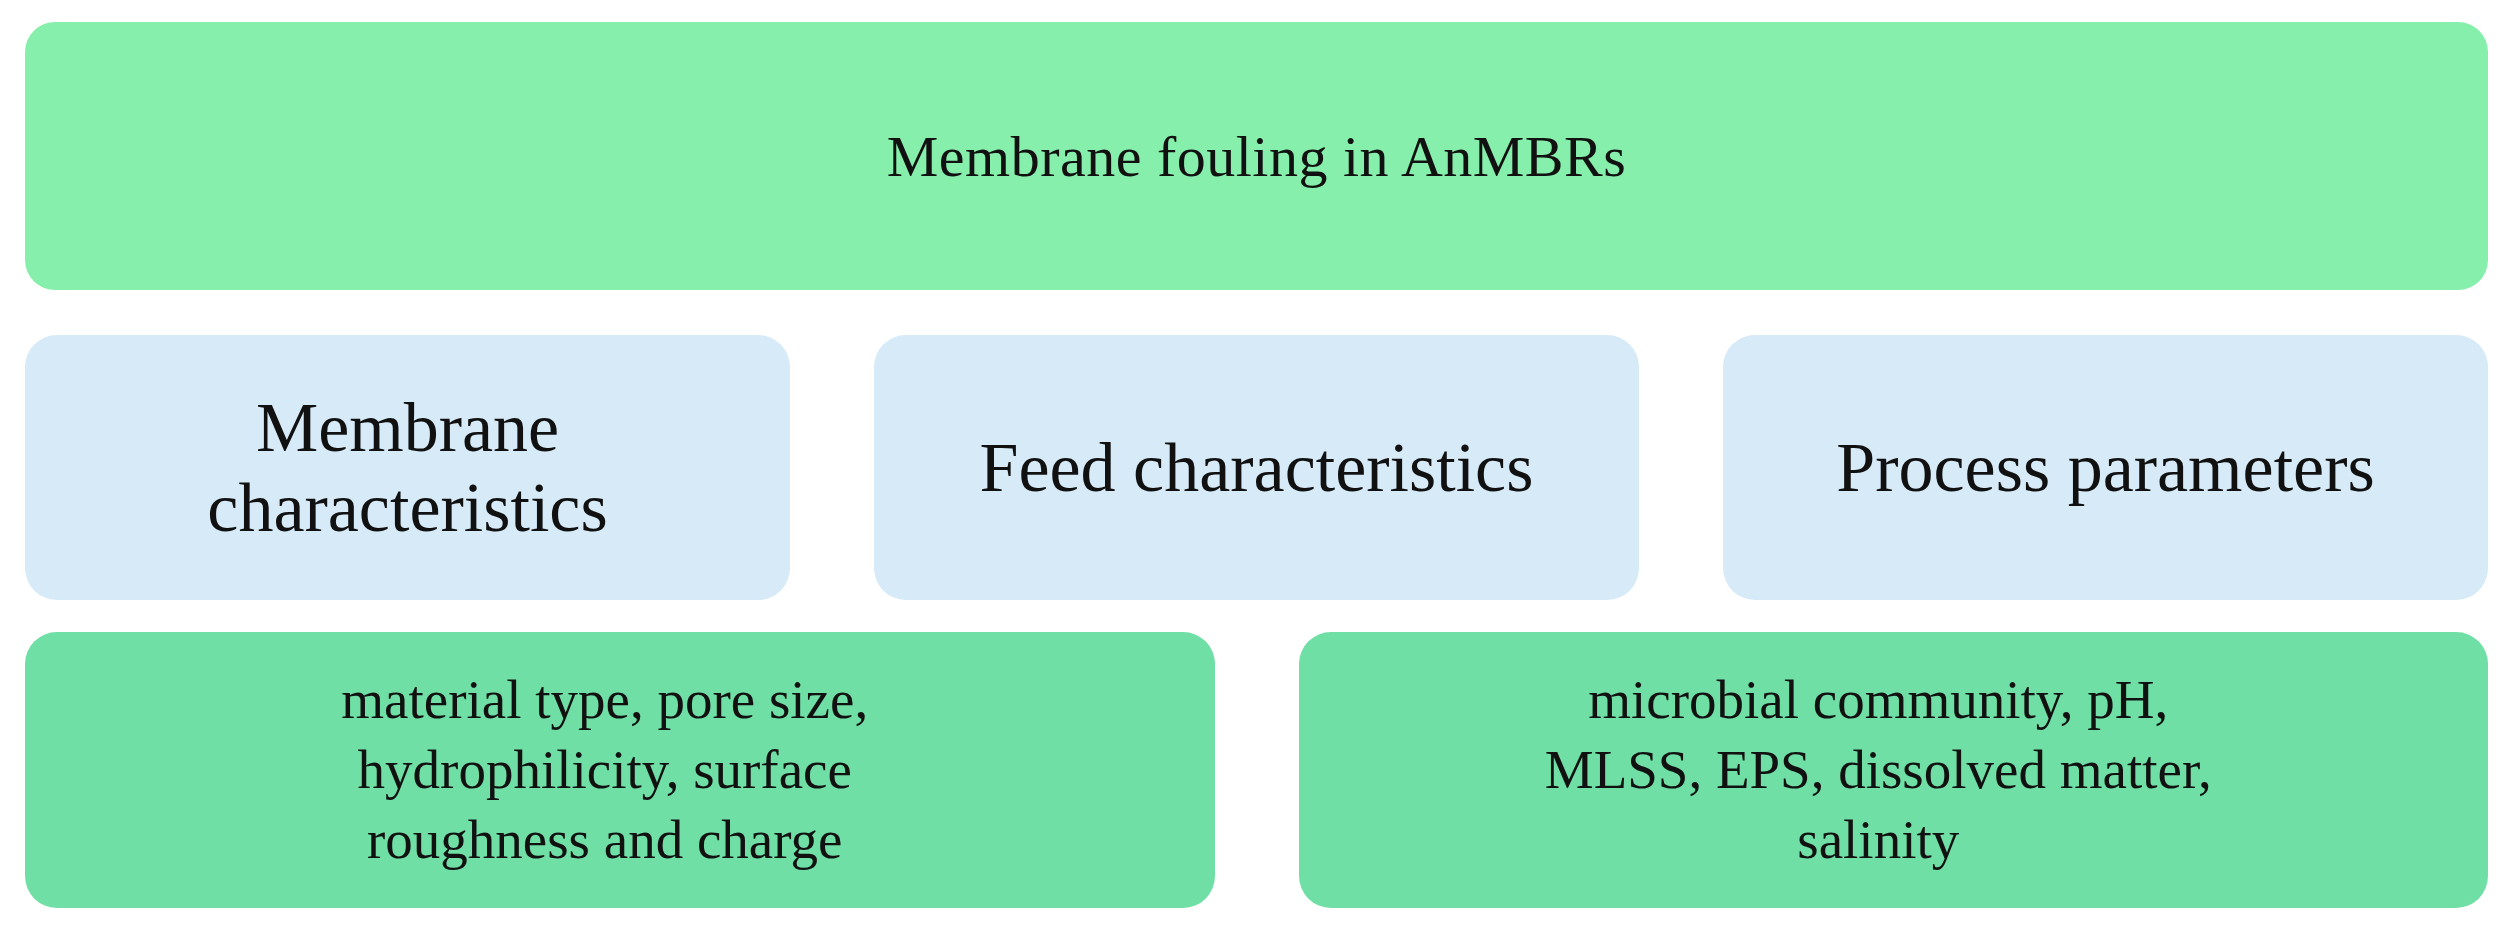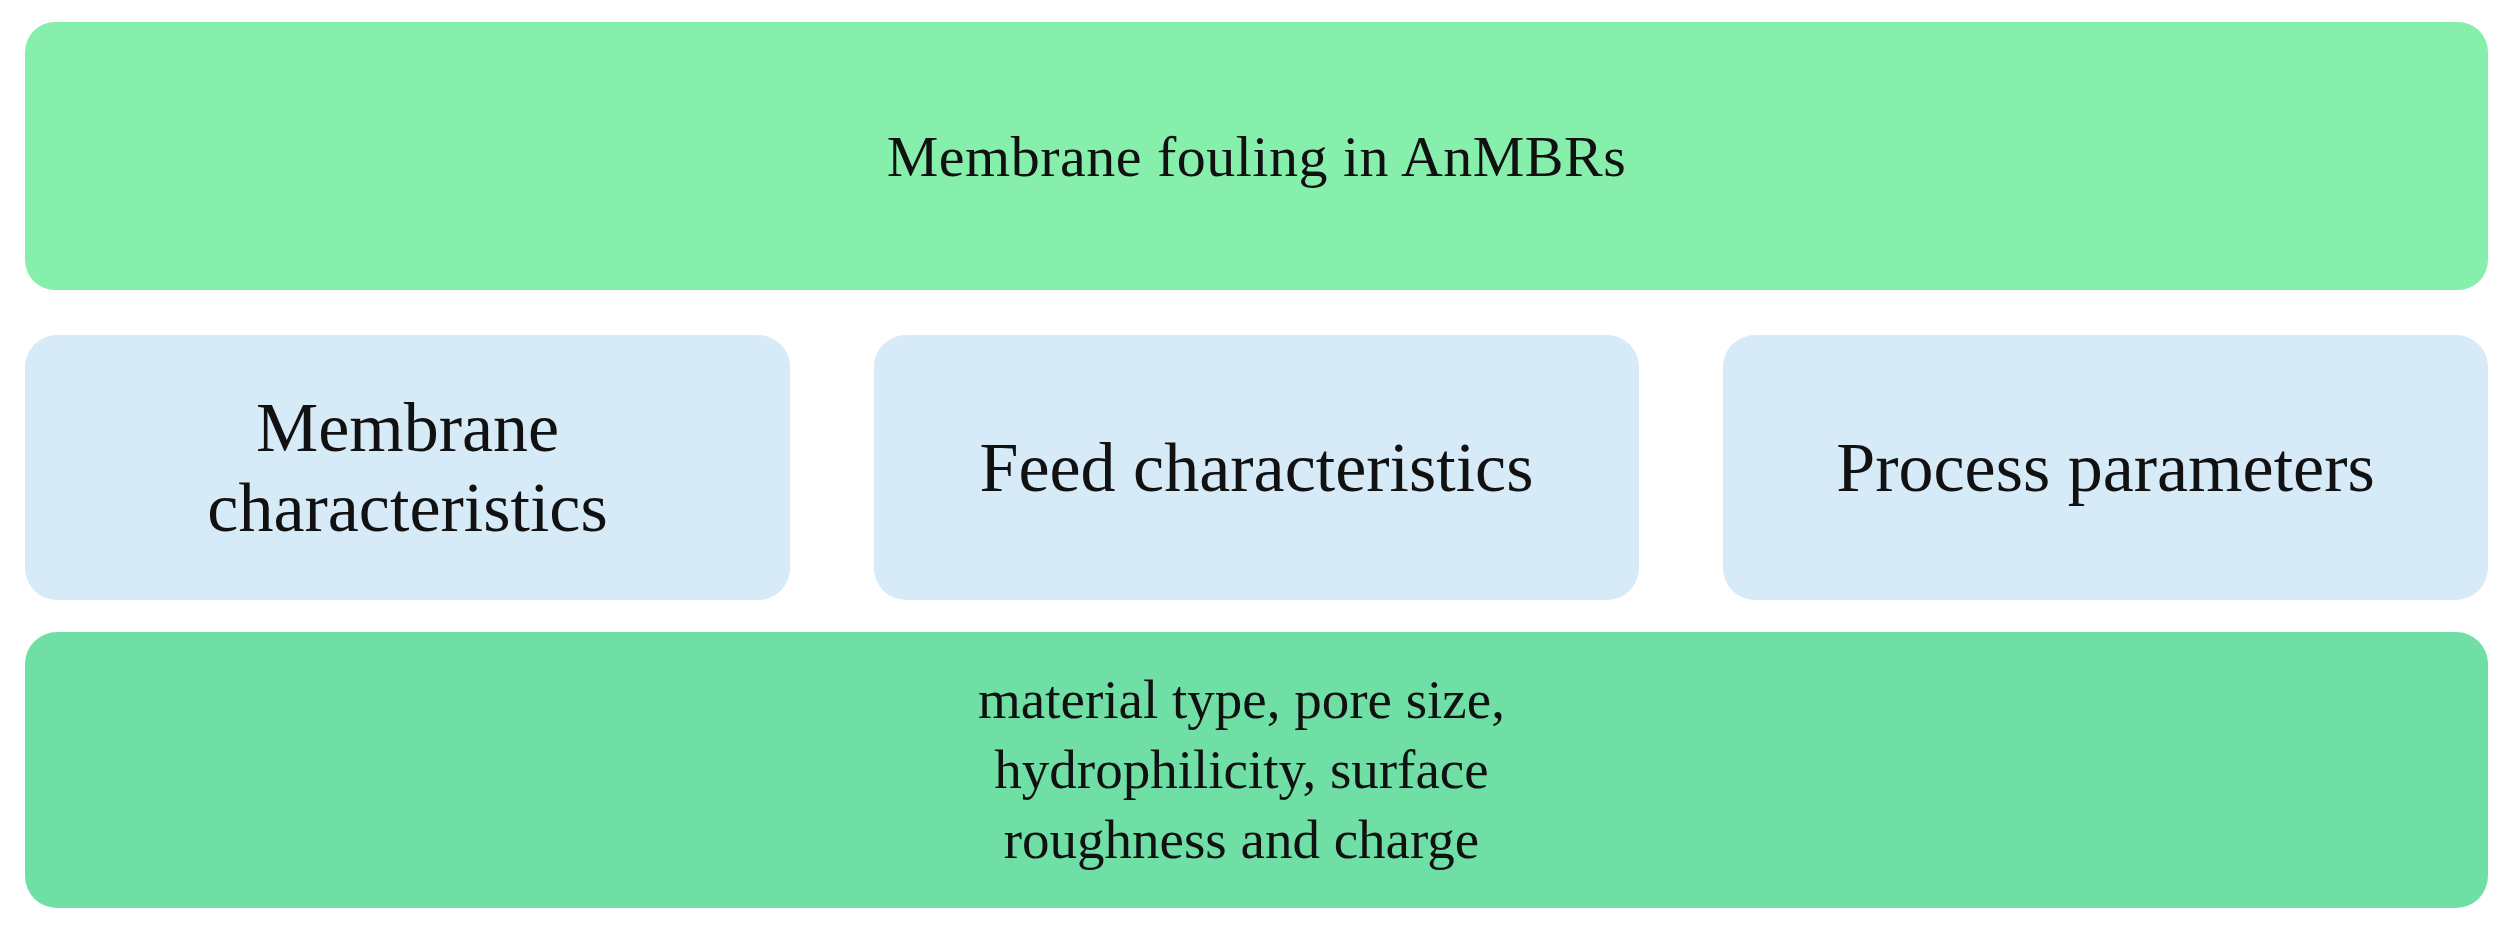--- a/index.html
+++ b/index.html
@@ -81,15 +81,18 @@
     </div>
     <div class="box category-box">
       <span>Process parameters</span>
     </div>
   </div>
 
   <div class="row row-factors">
     <div class="box factor-box">
       <span class="inner">material type, pore size, hydrophilicity, surface roughness and charge</span>
     </div>
+    <div class="box factor-box">
+      <span class="inner">microbial community, pH, MLSS, EPS, dissolved matter, salinity</span>
+    </div>
   </div>
 
 </div>
 
 </body></html>

